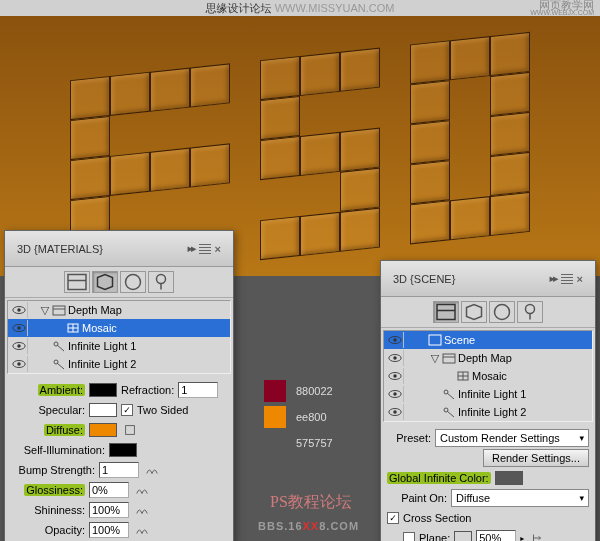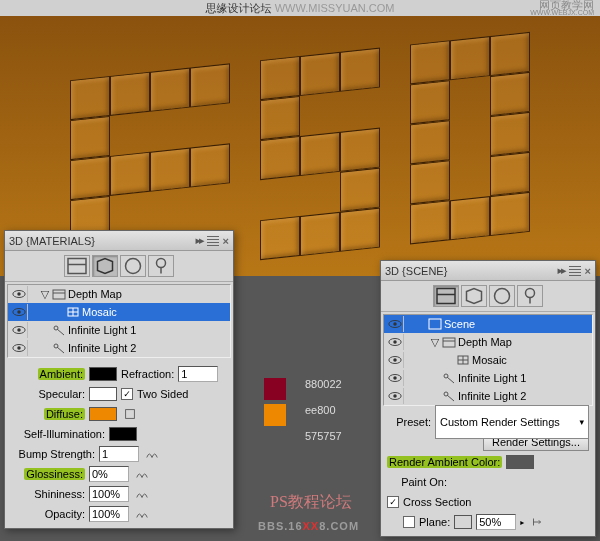--- a/index.html
+++ b/index.html
@@ -6,21 +6,21 @@
   body { background: #575757; width: 600px; height: 541px; overflow: hidden; position: relative; }
   .header-gray { position: absolute; top: 0; left: 0; right: 0; height: 16px; background: #d0d0d0; text-align: center; line-height: 16px; color: #333; }
   .header-url { font-size: 11px; color: #999; }
   .logo-right { position: absolute; top: 0; right: 6px; color: #888; font-size: 9px; text-align: right; line-height: 8px; padding-top:1px;}
   .canvas-bg { position: absolute; top: 16px; left: 0; right: 0; height: 260px; background: linear-gradient(180deg, #8a520e 0%, #b87716 100%); overflow: hidden; }
   .threeD-shape { position: absolute; top: 30px; left: 60px; width: 480px; height: 200px; transform: skewY(-6deg); }
   .block-row { position: absolute; height: 40px; display: flex; }
   .blk { width: 40px; height: 40px; border: 1px solid #3a1f04; background: rgba(230,160,60,0.3); box-shadow: inset 2px 2px 4px rgba(255,200,120,0.3), inset -2px -2px 4px rgba(60,30,0,0.4); }
 
   .panel { position: absolute; background: #d6d6d6; border: 1px solid #666; box-shadow: 2px 2px 8px rgba(0,0,0,0.4); }
-  .panel-title { display: flex; align-items: center; height: 20px; background: linear-gradient(#e4e4e4,#c8c8c8); border-bottom: 1px solid #999; padding: 0 4px; font-size: 10px; color: #333; }
+  .panel-title { display: flex; align-items: center; height: 36px; background: linear-gradient(#e4e4e4,#c8c8c8); border-bottom: 1px solid #999; padding: 0 12px; font-size: 10px; color: #333; }
   .panel-title .arrows { margin-left: auto; letter-spacing: -2px; color: #555; }
   .panel-title .menu { width: 12px; height: 10px; margin-left: 4px; background: repeating-linear-gradient(#666 0 1px, transparent 1px 3px); }
   .close-x { margin-left: 4px; color: #666; font-weight: bold; cursor: pointer; }
   .icon-bar { display: flex; justify-content: center; gap: 2px; padding: 4px; border-bottom: 1px solid #aaa; background: #d6d6d6; }
   .icon-bar .ibtn { width: 26px; height: 22px; border: 1px solid #999; background: #d6d6d6; display: flex; align-items: center; justify-content: center; color: #555; font-size: 12px; }
   .icon-bar .ibtn.sel { background: #bcbcbc; box-shadow: inset 1px 1px 2px #888; }
   .tree { border: 1px inset #eee; margin: 2px; background: #d6d6d6; max-height: 110px; overflow: hidden; }
   .tree-row { display: flex; align-items: center; height: 18px; padding: 0 2px; gap: 2px; }
   .tree-row.selected { background: #2a6fd6; color: #fff; }
   .eye { width: 18px; height: 16px; border-right: 1px solid #bbb; display: flex; align-items: center; justify-content: center; }
@@ -28,29 +28,29 @@
   .indent { display: inline-block; }
   .toggle { width: 10px; text-align: center; color: #333; }
   .tree-icon { width: 14px; height: 12px; display: inline-flex; align-items: center; justify-content: center; }
   .tree-icon svg { width: 14px; height: 12px; }
   .props { padding: 4px 6px; }
   .prow { display: flex; align-items: center; height: 20px; gap: 4px; }
   .plabel { text-align: right; min-width: 74px; }
   .highlight { background: #94c11f; padding: 0 2px; border-radius: 2px; }
   .swatch { width: 28px; height: 14px; border: 1px solid #555; }
   .numbox { width: 40px; height: 16px; background: #fff; border: 1px inset #aaa; padding: 0 2px; display: flex; align-items: center; }
-  .dropdown { height: 18px; background: #fff; border: 1px solid #888; display: flex; align-items: center; padding: 16px 4px; position: relative; }
+  .dropdown { height: 18px; background: #fff; border: 1px solid #888; display: flex; align-items: center; padding: 0 4px; position: relative; }
   .dropdown::after { content: "▾"; margin-left: auto; font-size: 9px; }
   .btn { background: linear-gradient(#f4f4f4,#d0d0d0); border: 1px solid #888; padding: 2px 8px; }
   .mini-icon { width: 18px; height: 16px; display: inline-flex; align-items: center; justify-content: center; color: #555; }
   .mini-icon svg { width: 16px; height: 14px; }
   .checkbox { width: 12px; height: 12px; background: #fff; border: 1px solid #666; display: inline-flex; align-items: center; justify-content: center; font-size: 9px; line-height: 9px; }
 
   .color-legend { position: absolute; left: 264px; top: 378px; color: #ddd; font-size: 12px; }
-  .color-legend .lrow { display: flex; align-items: flex-start; gap: 19px; height: 26px; }
+  .color-legend .lrow { display: flex; align-items: center; gap: 10px; height: 26px; }
   .color-legend .lsw { width: 22px; height: 22px; }
 
   .footer-text { position: absolute; left: 270px; bottom: 28px; color: #d07a7c; font-size: 16px; font-family: "SimSun", serif; }
   .footer-url { position: absolute; left: 258px; bottom: 8px; color: #9c9c9c; font-size: 14px; font-family: monospace; letter-spacing: 1px; font-weight: bold; }
   .footer-url .xx { color: #e03030; }
 </style>
 </head>
 <body>
 
 <div class="header-gray">
@@ -419,25 +419,26 @@
     </div>
   <div class="props">
     <div class="prow">
       <span class="plabel" style="min-width:44px">Preset:</span>
       <span class="dropdown" style="flex:1">Custom Render Settings</span>
     </div>
     <div class="prow" style="justify-content:flex-end">
       <button class="btn">Render Settings...</button>
     </div>
     <div class="prow">
-      <span><span class="highlight">Render Ambient Color:</span></span>
+      <span><span class="highlight">Global Infinite Color:</span></span>
       <span class="swatch" style="background:#575757"></span>
     </div>
     <div class="prow">
       <span class="plabel" style="min-width:60px">Paint On:</span>
+      <span class="dropdown" style="flex:1">Diffuse</span>
     </div>
     <div class="prow">
       <span class="checkbox">✓</span>
       <span>Cross Section</span>
     </div>
     <div class="prow" style="padding-left:16px">
       <span class="checkbox"></span>
       <span>Plane:</span>
       <span class="swatch" style="width:18px"></span>
       <span class="numbox">50%</span>

